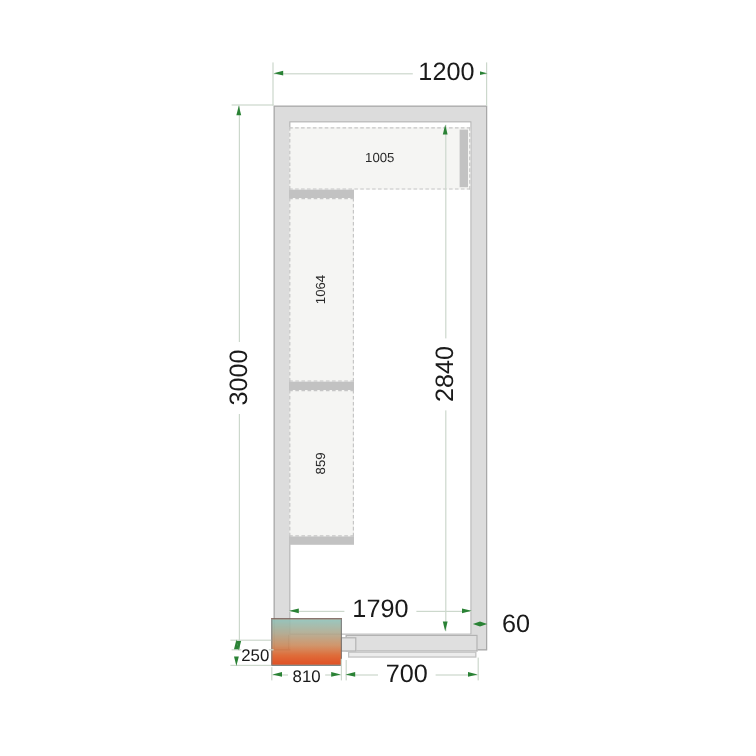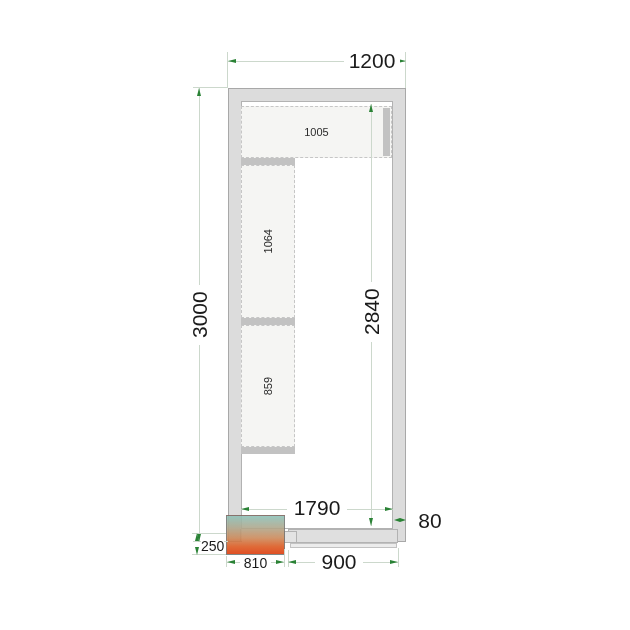--- a/index.html
+++ b/index.html
@@ -89,35 +89,35 @@
   <div class="abs arr arr-down" style="left:369px;top:518px;"></div>
   <div class="abs dtext-v" style="left:361px;top:282px;width:21px;height:60px;">2840</div>
 
   <div class="abs dline" style="left:241px;top:509px;width:152px;height:1px;"></div>
   <div class="abs arr arr-left" style="left:241px;top:507px;"></div>
   <div class="abs arr arr-right" style="left:385px;top:507px;"></div>
   <div class="abs dtext" style="left:287px;top:498px;width:60px;">1790</div>
 
   <div class="abs arr arr-left" style="left:394px;top:518px;border-right-width:6px;"></div>
   <div class="abs arr arr-right" style="left:400px;top:518px;border-left-width:6px;"></div>
-  <div class="abs dtext" style="left:413px;top:511px;width:34px;">80</div>
+  <div class="abs dtext" style="left:413px;top:511px;width:34px;">60</div>
 
   <div class="abs ext" style="left:192px;top:533px;width:34px;height:1px;"></div>
   <div class="abs ext" style="left:192px;top:554px;width:34px;height:1px;"></div>
   <div class="abs arr arr-up" style="left:195px;top:533px;"></div>
   <div class="abs arr arr-down" style="left:195px;top:547px;"></div>
   <div class="abs dtext-sm" style="left:201px;top:539px;width:23px;">250</div>
 
   <div class="abs ext" style="left:226px;top:556px;width:1px;height:11px;"></div>
   <div class="abs ext" style="left:284px;top:549px;width:1px;height:18px;"></div>
   <div class="abs dline" style="left:227px;top:562px;width:57px;height:1px;"></div>
   <div class="abs arr arr-left" style="left:227px;top:560px;"></div>
   <div class="abs arr arr-right" style="left:276px;top:560px;"></div>
   <div class="abs dtext-sm" style="left:240px;top:556px;width:31px;">810</div>
 
   <div class="abs ext" style="left:288px;top:550px;width:1px;height:17px;"></div>
   <div class="abs ext" style="left:398px;top:548px;width:1px;height:19px;"></div>
   <div class="abs dline" style="left:288px;top:562px;width:110px;height:1px;"></div>
   <div class="abs arr arr-left" style="left:288px;top:560px;"></div>
   <div class="abs arr arr-right" style="left:390px;top:560px;"></div>
-  <div class="abs dtext" style="left:315px;top:552px;width:48px;">900</div>
+  <div class="abs dtext" style="left:315px;top:552px;width:48px;">700</div>
 
 </div>
 
 </body></html>

